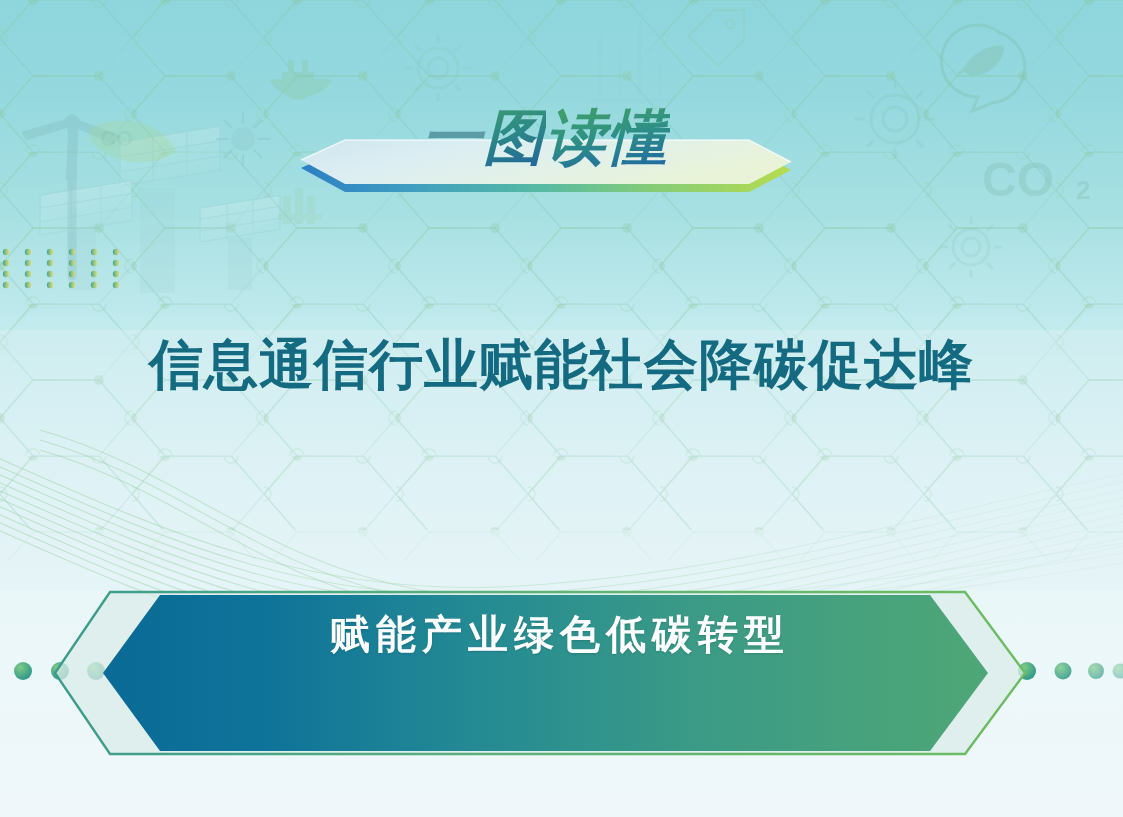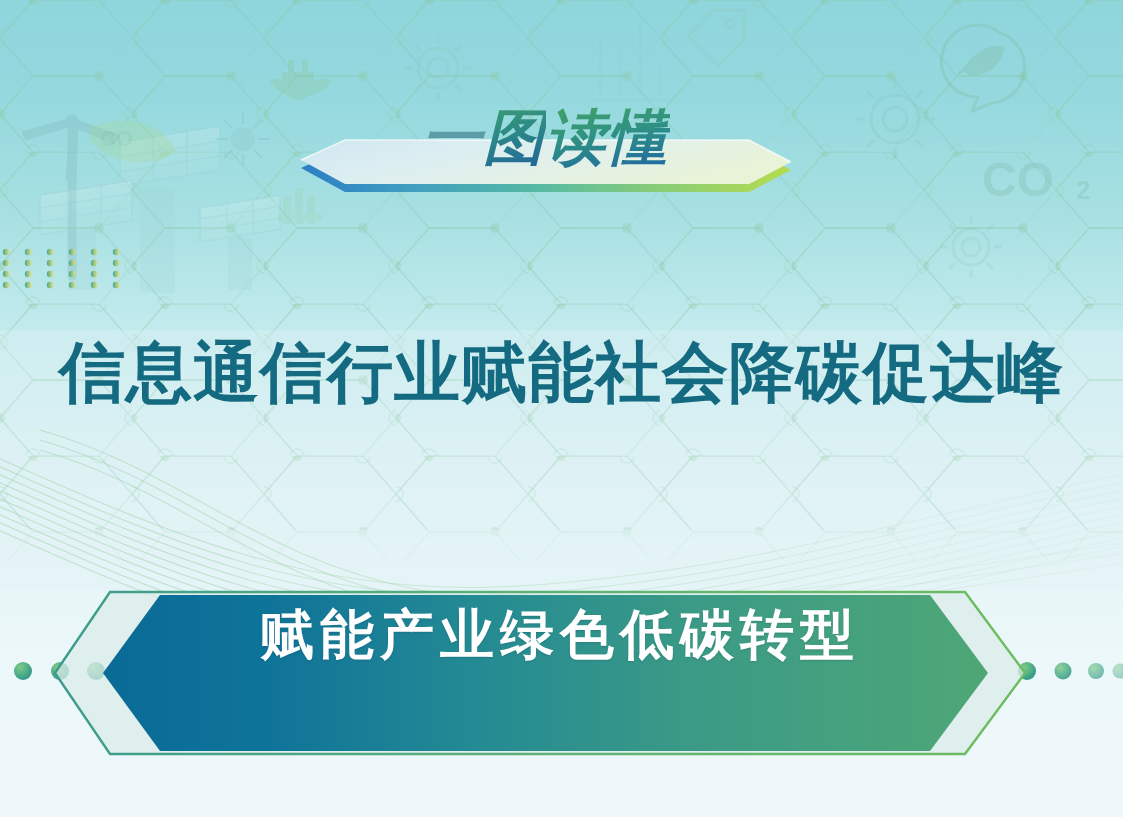--- a/index.html
+++ b/index.html
@@ -72,21 +72,21 @@
   }
 
   
   .main-title {
     position: absolute;
     left: 0;
     top: 287px;
     width: 1123px;
     text-align: center;
     color: #146a80;
-    font-size: 66px;
+    font-size: 54px;
     line-height: 82px;
     font-weight: bold;
     letter-spacing: 1px;
   }
   .main-title .tline { display: block; }
 
   
   .banner-wrap {
     position: absolute;
     left: 0px;
@@ -95,21 +95,21 @@
     height: 190px;
   }
   .banner-svg { position: absolute; left: 0; top: 0; }
   .banner-text {
     position: absolute;
     left: 160px;
     top: 28px;
     width: 800px;
     text-align: center;
     color: #ffffff;
-    font-size: 54px;
+    font-size: 40px;
     line-height: 56px;
     font-weight: bold;
     letter-spacing: 6px;
     text-shadow: 0 1px 2px rgba(0,40,60,0.18);
   }
   .banner-text .bline { display: block; }
 </style>
 </head>
 <body>
 

